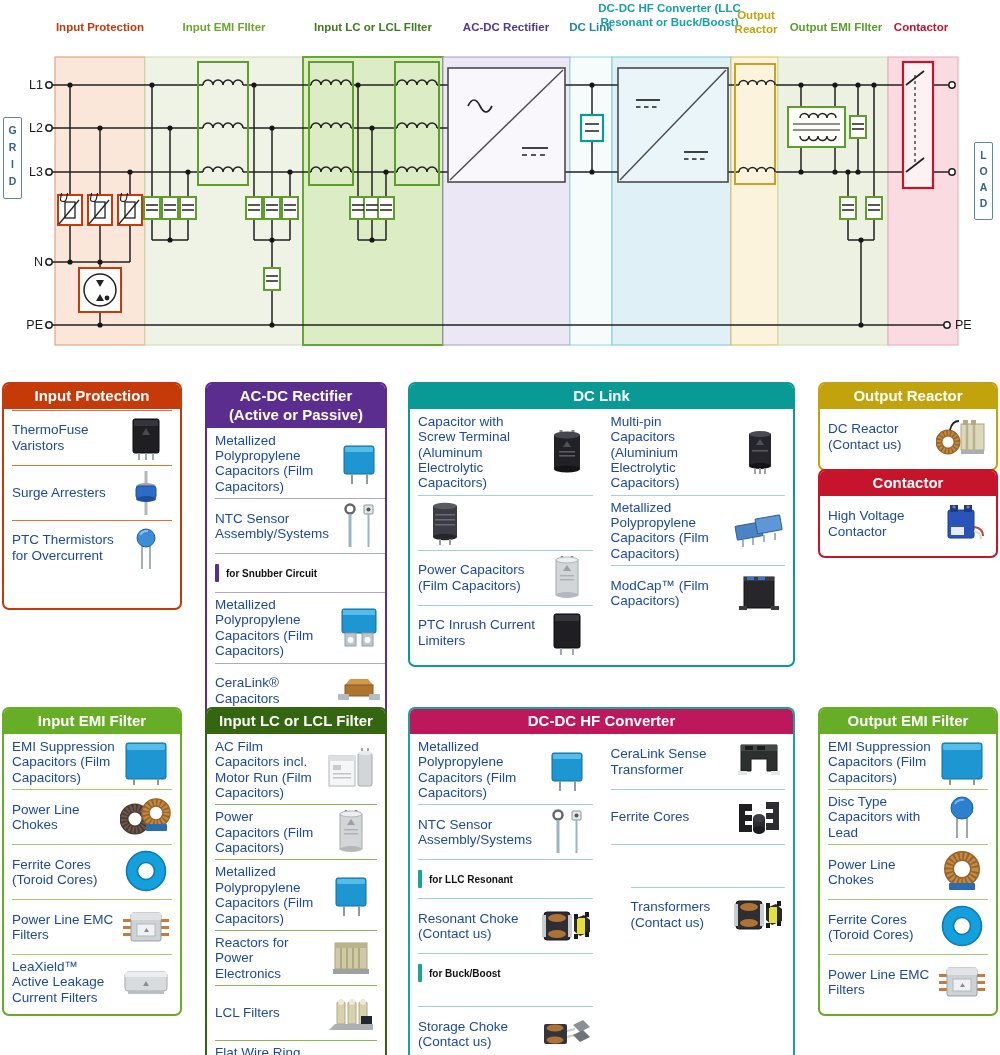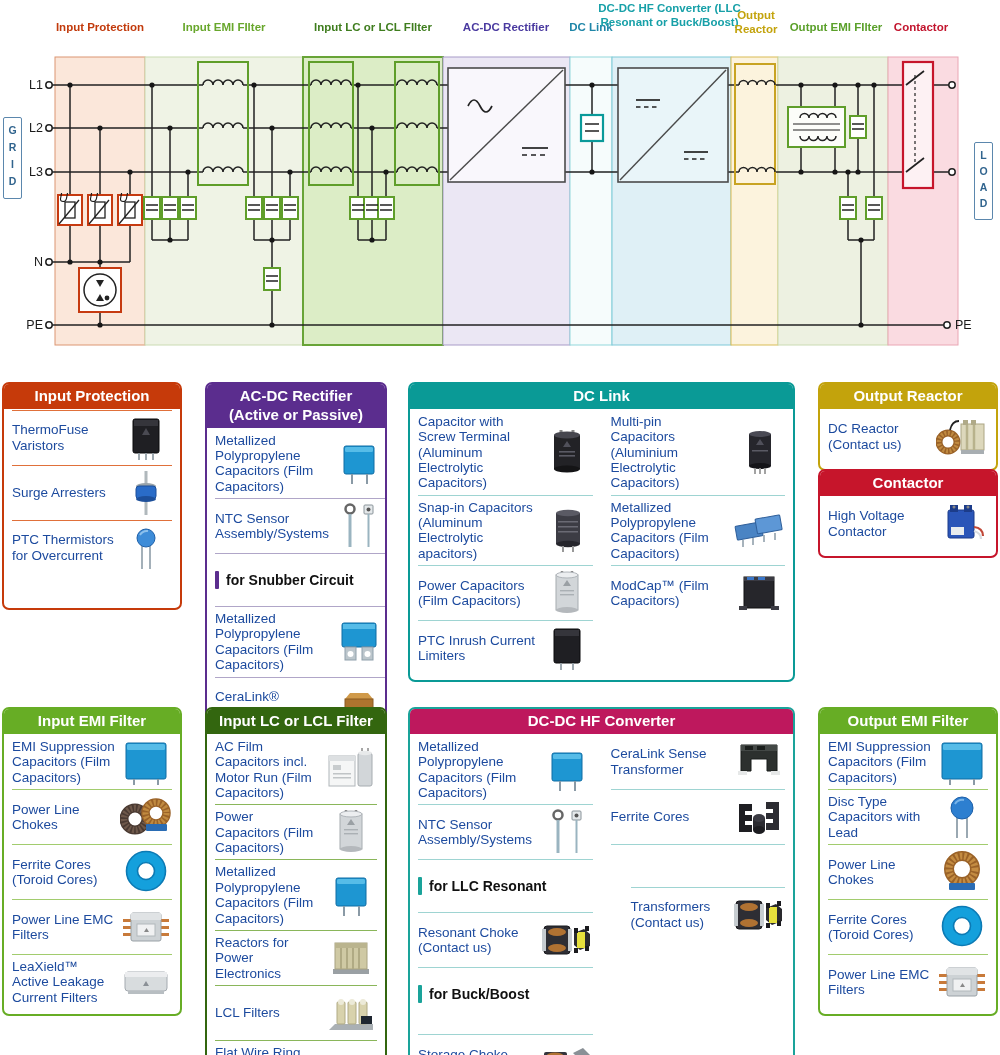--- a/index.html
+++ b/index.html
@@ -12,21 +12,21 @@
           font-size:10.5px;padding:6px 3px;border-radius:2px;writing-mode:vertical-rl;text-orientation:upright;
           letter-spacing:5px;line-height:1;}
   .panel{position:absolute;background:#fff;border:2px solid #999;border-radius:7px;overflow:hidden;
          box-sizing:border-box;}
   .phead{color:#fff;font-size:15px;font-weight:bold;text-align:center;padding:3px 2px;line-height:1.25;}
   .pbody{display:grid;column-gap:18px;padding:1px 8px 5px 8px;}
   .pcol{display:flex;flex-direction:column;}
   .pitem{display:flex;align-items:center;gap:4px;padding:4px 0;min-height:44px;box-sizing:border-box;}
   .plabel{flex:1;color:#1c4a9e;font-size:13.5px;line-height:1.14;}
   .picon{flex:0 0 52px;display:flex;justify-content:flex-end;}
-  .psection{display:flex;align-items:center;gap:7px;padding:17px 0;font-size:14px;font-weight:bold;color:#111;min-height:30px;box-sizing:border-box;}
+  .psection{display:flex;align-items:center;gap:7px;padding:10px 0;font-size:10px;font-weight:bold;color:#111;min-height:30px;box-sizing:border-box;}
   .sbar{display:inline-block;width:4px;height:18px;border-radius:1px;}
   .pspacer{height:42px;}
 </style>
 </head>
 <body>
 
 <div id="root">
 
   <div class="stage-label" style="left: 35px; top: 21px; width: 130px; color: rgb(194, 58, 12);">Input Protection</div>
   <div class="stage-label" style="left: 159px; top: 21px; width: 130px; color: rgb(104, 167, 44);">Input EMI FIlter</div>
@@ -362,21 +362,20 @@
                 <rect x="13" y="6" width="26" height="34" fill="#222226"></rect>
                 <ellipse cx="26" cy="6" rx="13" ry="3.5" fill="#46464e"></ellipse>
                 <ellipse cx="26" cy="40" rx="13" ry="3.5" fill="#141416"></ellipse>
                 <path d="M22 18 l4 -6 l4 6 z" fill="#50505a"></path>
                 <rect x="18" y="22" width="16" height="1.6" fill="#5a5a64"></rect>
                 <rect x="18" y="26" width="16" height="1.6" fill="#5a5a64"></rect>
               </svg>
             </div>
           </div>
           <div class="pitem" style="border-top: 1px solid rgb(158, 212, 210);">
-            <div class="plabel">Snap-in Capacitors (Aluminum Electrolytic apacitors)</div>
             <div class="picon">
               <svg width="52" height="46" viewBox="0 0 52 46">
                 <rect x="15" y="6" width="24" height="31" fill="#3c3c44"></rect>
                 <ellipse cx="27" cy="6" rx="12" ry="3.2" fill="#5a5a64"></ellipse>
                 <ellipse cx="27" cy="37" rx="12" ry="3.2" fill="#26262c"></ellipse>
                 <rect x="17" y="14" width="20" height="1.5" fill="#6a6a74"></rect>
                 <rect x="17" y="19" width="20" height="1.5" fill="#6a6a74"></rect>
                 <rect x="17" y="24" width="20" height="1.5" fill="#6a6a74"></rect>
                 <line x1="22" y1="39" x2="22" y2="45" stroke="#999" stroke-width="2"></line>
                 <line x1="32" y1="39" x2="32" y2="45" stroke="#999" stroke-width="2"></line>

